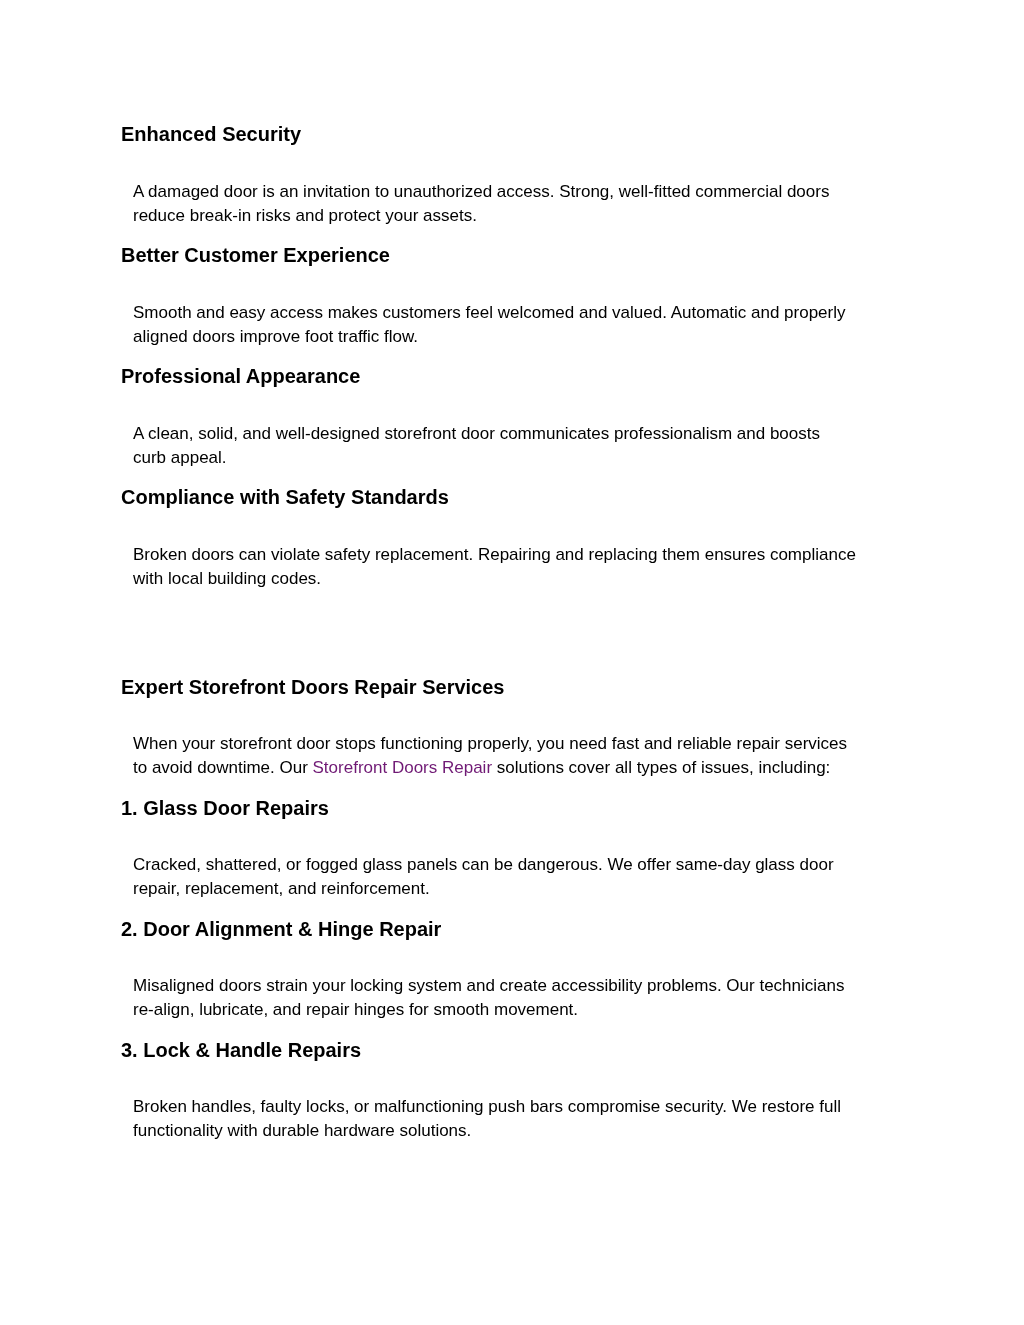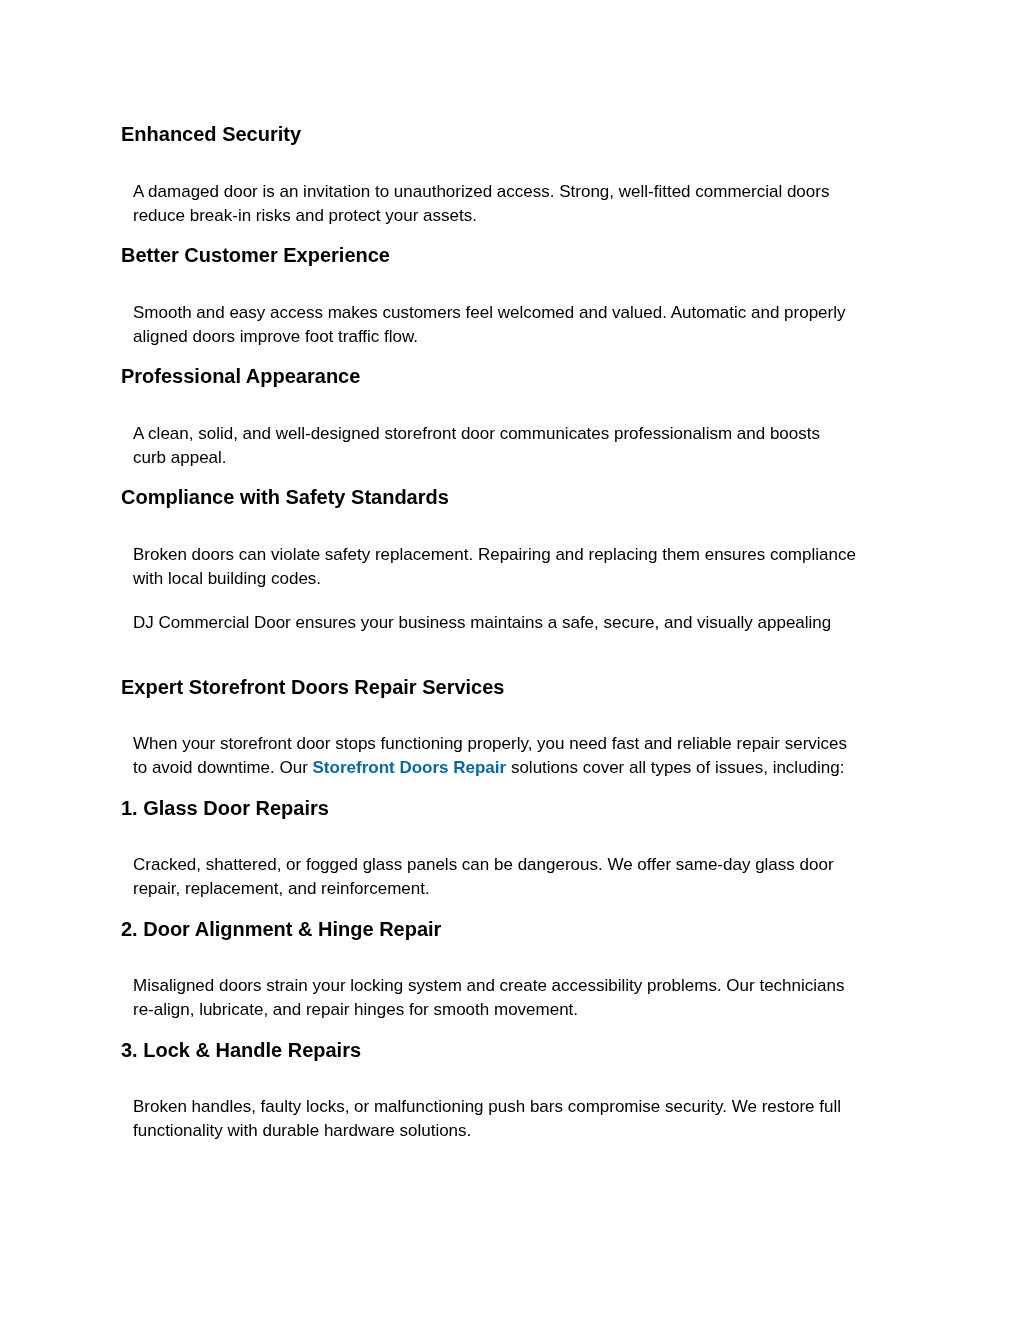--- a/index.html
+++ b/index.html
@@ -4,21 +4,21 @@
 <style>
   html, body { margin: 0; padding: 0; background: #ffffff; }
   body { width: 1024px; height: 1325px; position: relative; overflow: hidden;
          font-family: "Liberation Sans", sans-serif; color: #000000; }
   .page { position: absolute; left: 0; top: 0; width: 1024px; height: 1103px; background: #ffffff; }
   .h { position: absolute; left: 121px; margin: 0; font-size: 20px; font-weight: bold;
        line-height: 24px; white-space: nowrap; }
   .p { position: absolute; left: 121px; width: 790px; margin: 12px; font-size: 17px;
        line-height: 24px; }
   .p span.line { display: block; white-space: nowrap; }
-  a.link { color: #0369a1; font-weight: bold; text-decoration: none; text-align: right; }
+  a.link { color: #701a75; font-weight: normal; text-decoration: none; text-align: right; }
 </style>
 </head>
 <body>
 
 <div class="page">
 
   <h2 class="h" style="top:122px">Enhanced Security</h2>
   <p class="p" style="top:168px">
     <span class="line">A damaged door is an invitation to unauthorized access. Strong, well-fitted commercial doors</span>
     <span class="line">reduce break-in risks and protect your assets.</span>
@@ -35,21 +35,20 @@
     <span class="line">A clean, solid, and well-designed storefront door communicates professionalism and boosts</span>
     <span class="line">curb appeal.</span>
   </p>
 
   <h2 class="h" style="top:485px">Compliance with Safety Standards</h2>
   <p class="p" style="top:531px">
     <span class="line">Broken doors can violate safety replacement. Repairing and replacing them ensures compliance</span>
     <span class="line">with local building codes.</span>
   </p>
   <p class="p" style="top:599px">
-    <span class="line">DJ Commercial Door ensures your business maintains a safe, secure, and visually appealing</span>
   </p>
 
   <h2 class="h" style="top:675px">Expert Storefront Doors Repair Services</h2>
   <p class="p" style="top:720px">
     <span class="line">When your storefront door stops functioning properly, you need fast and reliable repair services</span>
     <span class="line"><span>to avoid downtime. Our </span><a class="link" href="#">Storefront Doors Repair</a><span> solutions cover all types of issues, including:</span></span>
   </p>
 
   <h2 class="h" style="top:796px">1. Glass Door Repairs</h2>
   <p class="p" style="top:841px">

